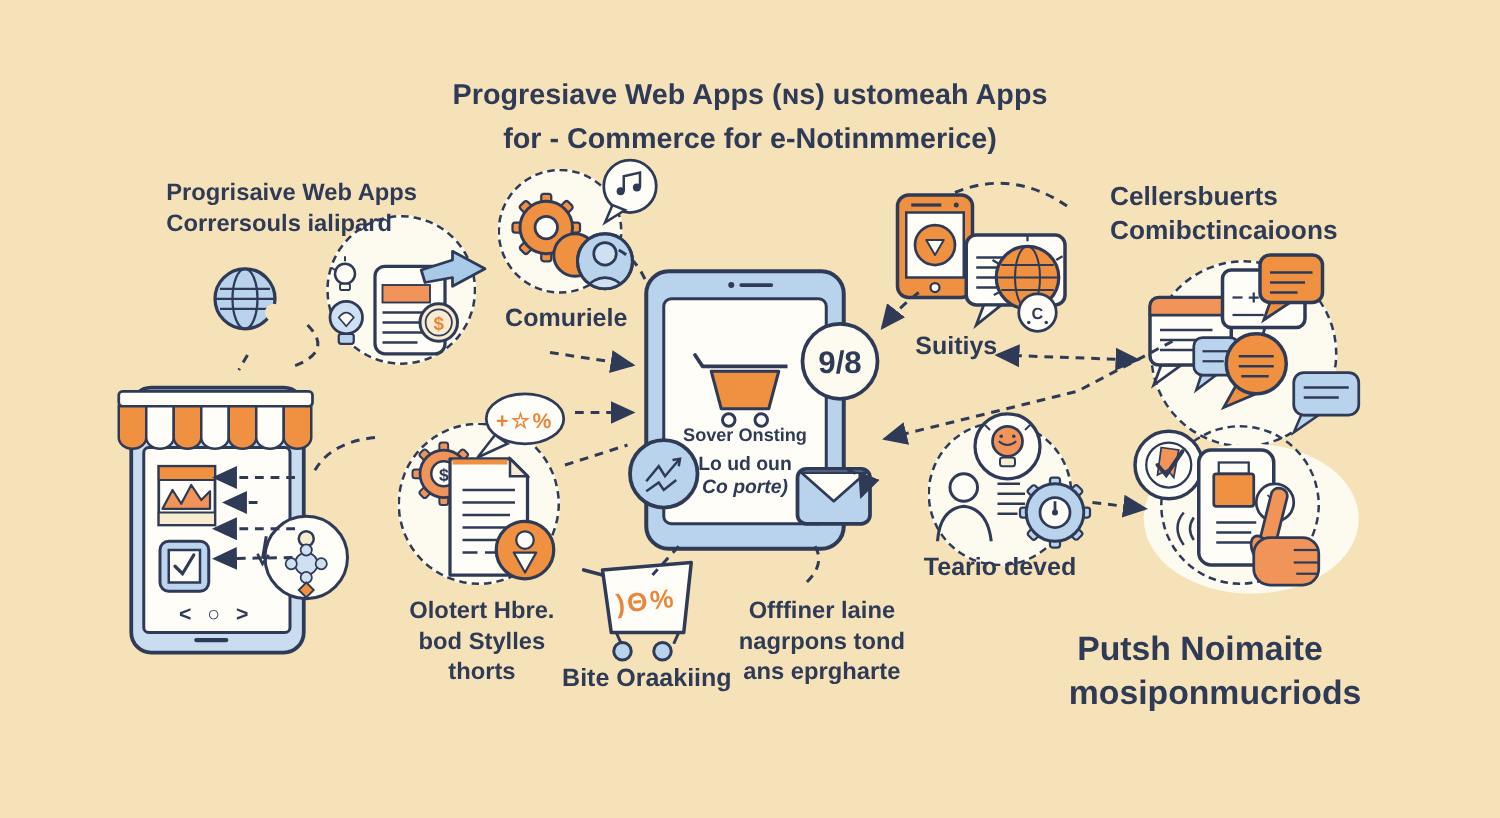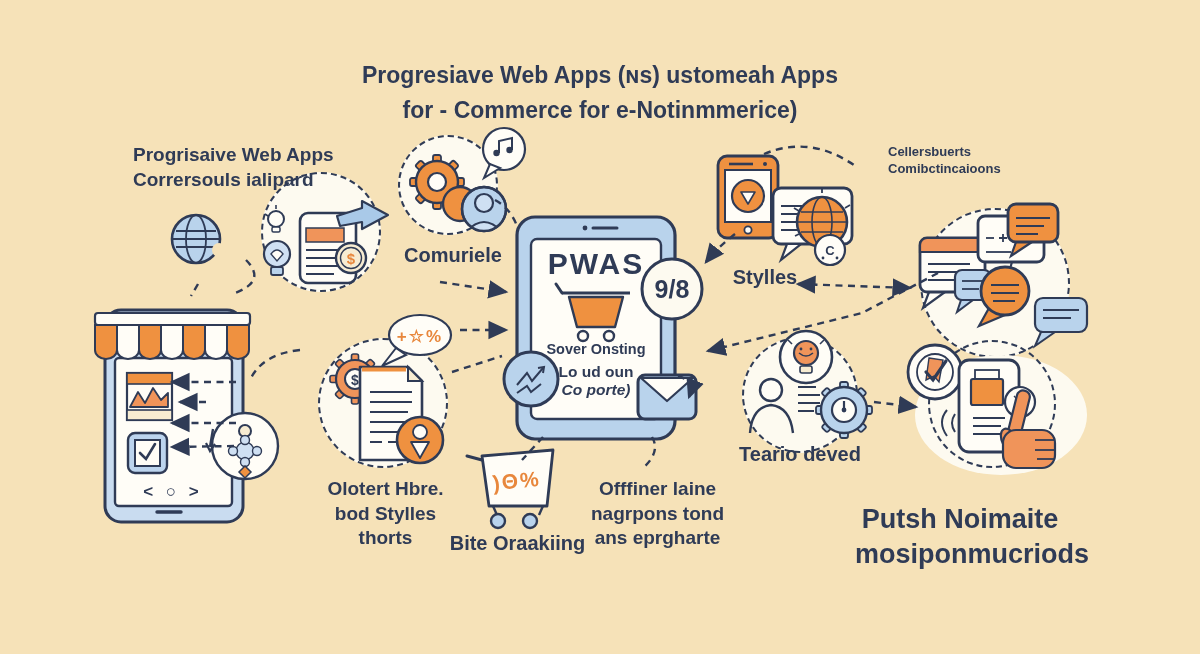--- a/index.html
+++ b/index.html
@@ -17,21 +17,21 @@
 </style>
 </head>
 <body>
 
 <div class="canvas">
 
   <div class="lbl center txt" style="left:300px;top:58px;width:600px;font-size:23px;line-height:1.5;">Progresiave Web Apps (ɴs) ustomeah Apps
 for - Commerce for e-Notinmmerice)</div>
   <div class="lbl txt" style="left:133px;top:143px;width:230px;font-size:19px;">Progrisaive Web Apps
 Corrersouls ialipard</div>
-  <div class="lbl txt" style="left:888px;top:144px;width:230px;font-size:13px;">Cellersbuerts
+  <div class="lbl txt" style="left:888px;top:144px;width:230px;font-size:21px;">Cellersbuerts
 Comibctincaioons</div>
 
   <div class="dashc" style="left:261px;top:172px;width:120px;height:120px;"></div>
   <div class="dashc" style="left:398px;top:135px;width:100px;height:100px;"></div>
   <div class="dashc" style="left:318px;top:338px;width:130px;height:130px;"></div>
   <div class="dashc" style="left:742px;top:337px;width:116px;height:116px;"></div>
   <div class="dashc" style="left:920px;top:208px;width:150px;height:150px;"></div>
   <div class="blob" style="left:915px;top:355px;width:172px;height:120px;"></div>
   <div class="dashc" style="left:928px;top:340px;width:128px;height:128px;background:transparent;"></div>
 
@@ -216,21 +216,20 @@
       <circle cx="26" cy="174" r="27" fill="#b9d3ec" stroke="#2f3b56" stroke-width="3"></circle>
       <path d="M 12 180 L 22 168 L 27 176 L 38 163" fill="none" stroke="#2f3b56" stroke-width="2"></path>
       <path d="M 33 163 L 39 162 L 38 168" fill="none" stroke="#2f3b56" stroke-width="2"></path>
       <path d="M 12 188 L 22 181 L 26 187 L 36 179" fill="none" stroke="#2f3b56" stroke-width="2"></path>
     </g>
     <g>
       <rect x="133" y="170" width="58" height="44" rx="7" fill="#b9d3ec" stroke="#2f3b56" stroke-width="3"></rect>
       <path d="M 136 173 H 188 L 162 196 Z" fill="#fffdf7" stroke="#2f3b56" stroke-width="2.2" stroke-linejoin="round"></path>
     </g>
   </svg>
-  <div class="lbl center txt" style="left:530px;top:244px;width:132px;font-size:30px;letter-spacing:2px;">PWAS</div>
   <div class="lbl center txt" style="left:523px;top:340px;width:146px;font-size:14.5px;">Sover Onsting</div>
   <div class="lbl center txt" style="left:523px;top:362px;width:146px;font-size:15.5px;">Lo ud oun</div>
   <div class="lbl center txt" style="left:523px;top:380px;width:146px;font-size:15.5px;font-style:italic;">Co porte)</div>
 
   <svg class="abs ic" style="left:455px;top:440px;" width="115" height="95">
     <path d="M 12 16 L 27 20" stroke="#2f3b56" stroke-width="3" stroke-linecap="round"></path>
     <path d="M 27 16 L 98 10 L 92 66 L 34 66 Z" fill="#fffdf7" stroke="#2f3b56" stroke-width="2.8" stroke-linejoin="round"></path>
     <text x="62" y="48" text-anchor="middle" font-size="21" font-weight="bold" fill="#e8873c" letter-spacing="2" transform="rotate(-6 62 44)">)Θ%</text>
     <path d="M 38 66 L 42 75 M 88 66 L 84 75" stroke="#2f3b56" stroke-width="2.4"></path>
     <circle cx="43" cy="81" r="7" fill="#b9d3ec" stroke="#2f3b56" stroke-width="2.4"></circle>
@@ -316,21 +315,21 @@
         <line x1="92" y1="88" x2="96" y2="86"></line>
       </g>
     </g>
     <g>
       <circle cx="127" cy="102" r="15" fill="#fffdf7" stroke="#2f3b56" stroke-width="2.2"></circle>
       <text x="127" y="107" text-anchor="middle" font-size="13" font-weight="bold" fill="#2f3b56">C</text>
       <circle cx="120" cy="110" r="1.4" fill="#2f3b56"></circle>
         <circle cx="134" cy="110" r="1.4" fill="#2f3b56"></circle>
     </g>
   </svg>
-  <div class="lbl center txt" style="left:690px;top:264px;width:150px;font-size:20px;">Stylles</div>
+  <div class="lbl center txt" style="left:690px;top:264px;width:150px;font-size:20px;">Suitiys</div>
 
   <svg class="abs ic" style="left:915px;top:196px;" width="185" height="160">
     <g>
       <path d="M 14 96 L 8 112 L 30 96 Z" fill="#fffdf7" stroke="#2f3b56" stroke-width="2.2"></path>
       <rect x="5" y="42" width="65" height="54" rx="7" fill="#fffdf7" stroke="#2f3b56" stroke-width="2.8"></rect>
       <path d="M 5 56 V 49 a 7 7 0 0 1 7 -7 h 51 a 7 7 0 0 1 7 7 v 7 Z" fill="#f0945a" stroke="#2f3b56" stroke-width="2.2"></path>
       <g stroke="#2f3b56" stroke-width="2">
         <line x1="13" y1="68" x2="55" y2="68"></line>
           <line x1="13" y1="76" x2="49" y2="76"></line>
           <line x1="13" y1="84" x2="57" y2="84"></line>

